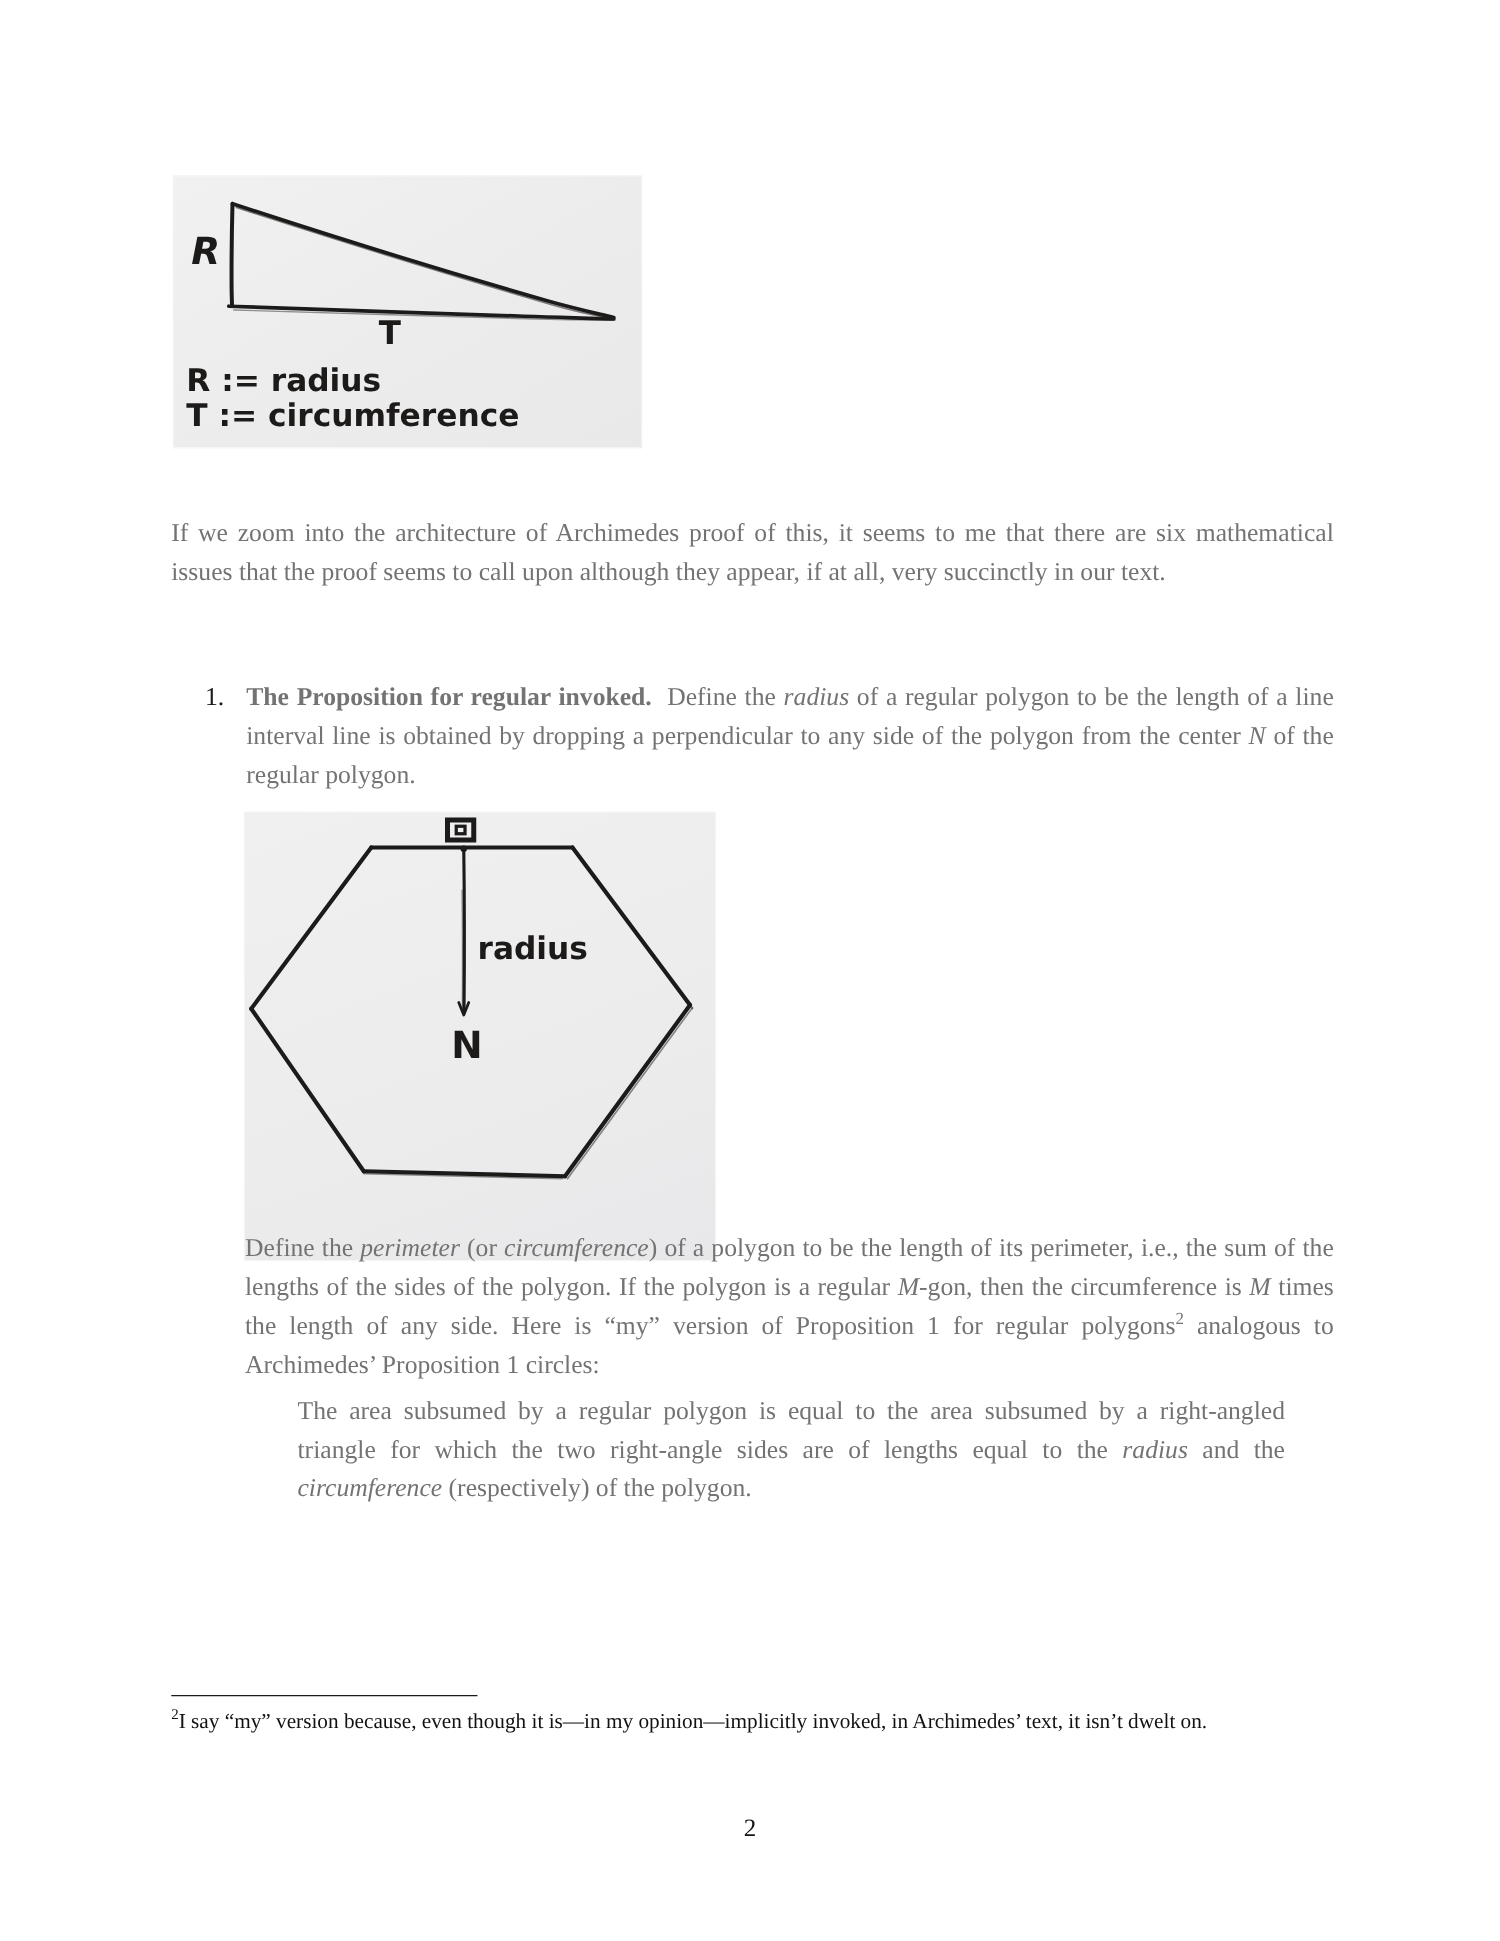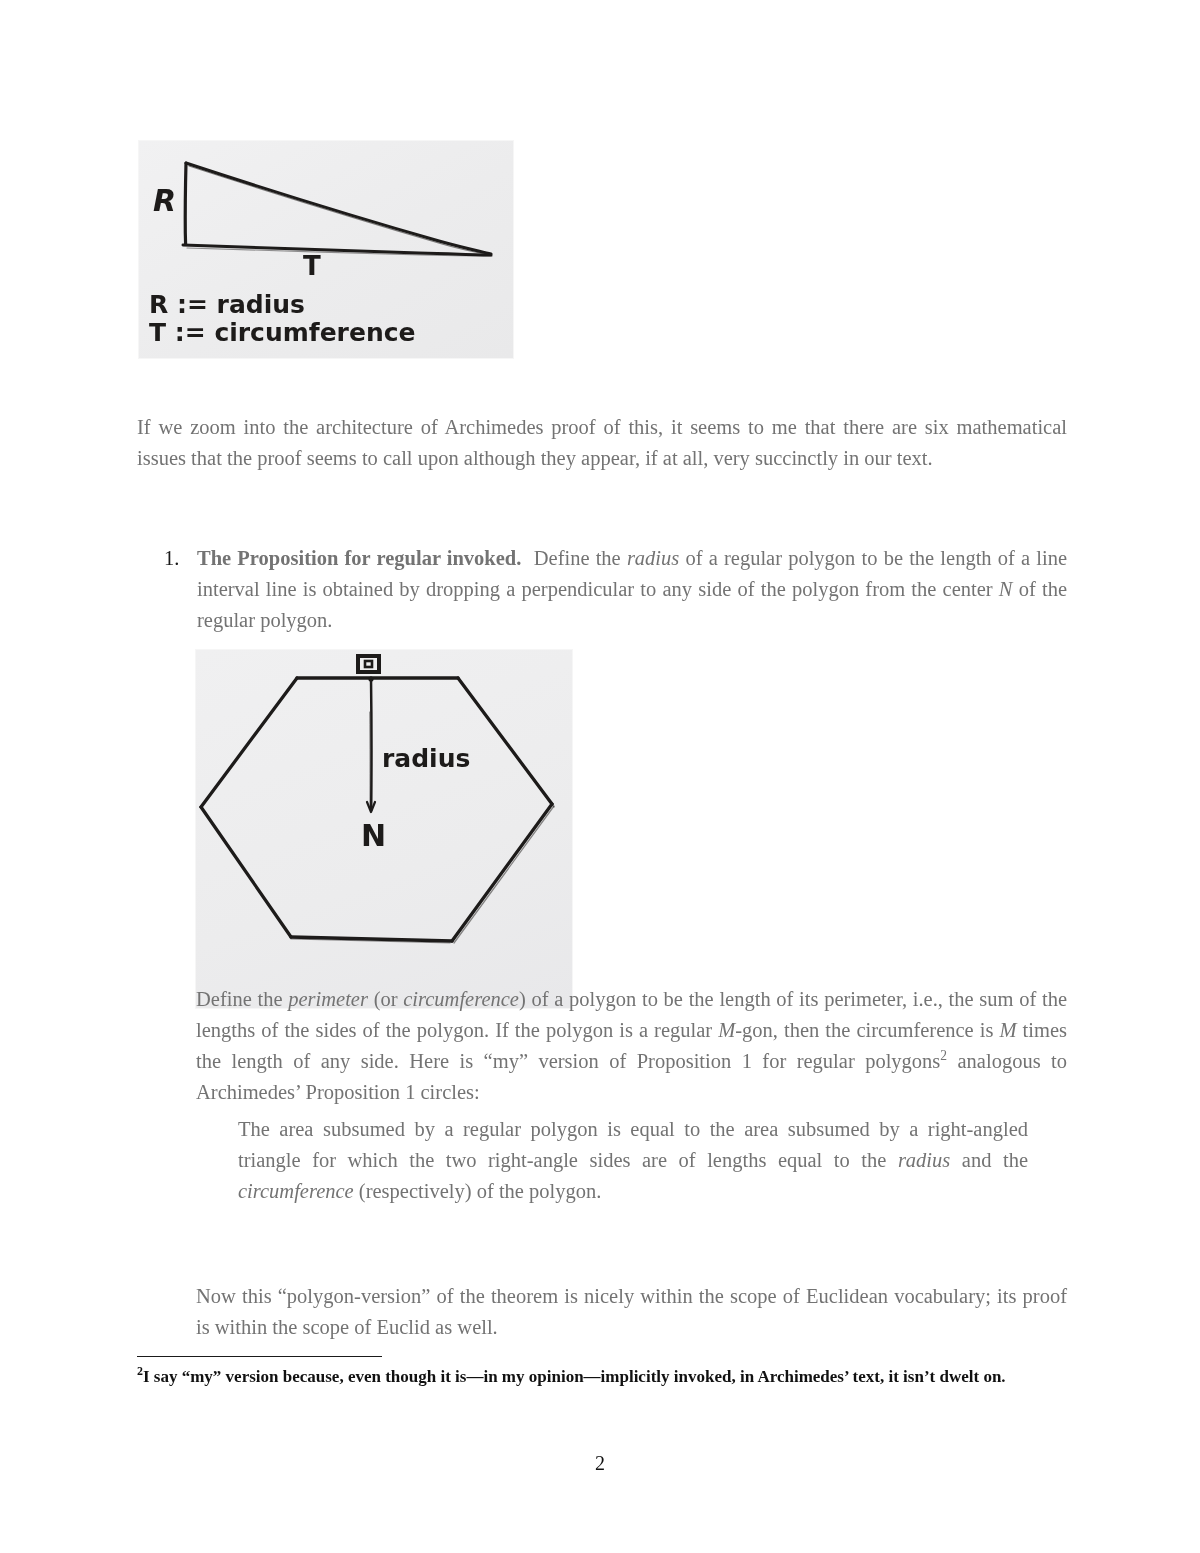--- a/index.html
+++ b/index.html
@@ -123,21 +123,20 @@
     left: 196px;
     width: 871px;
   }
 
   
   #footnote-area {
     position: absolute;
     left: 137px;
     top: 1356px;
     width: 930px;
-    font-weight: bold;
   }
   #footnote-rule {
     width: 245px;
     height: 0;
     border-top: 1.4px solid #1a1a1a;
     margin: 0 0 7px 0;
   }
   .footnote-text {
     margin: 0;
     font-size: 17px;
@@ -233,23 +232,20 @@
   </div>
 
   <div class="col" id="para-perimeter">
     <p class="body-text"><span>Define the</span> <span class="it">perimeter</span> <span>(or</span> <span class="it">circumference</span><span>) of a polygon to be the length of its perimeter, i.e., the sum of the lengths of the sides of the polygon. If the polygon is a regular</span> <span class="mathit">M</span><span>-gon, then the circumference is</span> <span class="mathit">M</span> <span>times the length of any side. Here is “my” version of Proposition 1 for regular polygons</span><sup class="fn">2</sup> <span>analogous to Archimedes’ Proposition 1 circles:</span></p>
   </div>
 
   <div class="col" id="quote-block">
     <p class="body-text"><span>The area subsumed by a regular polygon is equal to the area subsumed by a right-angled triangle for which the two right-angle sides are of lengths equal to the</span> <span class="it">radius</span> <span>and the</span> <span class="it">circumference</span> <span>(respectively) of the polygon.</span></p>
   </div>
 
-  <div class="col" id="para-polygon-version">
-    <p class="body-text">Now this “polygon-version” of the theorem is nicely within the scope of Euclidean vocabulary; its proof is within the scope of Euclid as well.</p>
-  </div>
 
   <div id="footnote-area">
     <div id="footnote-rule"></div>
     <p class="footnote-text"><sup>2</sup><span>I say “my” version because, even though it is—in my opinion—implicitly invoked, in Archimedes’ text, it isn’t dwelt on.</span></p>
   </div>
 
   <div id="page-number">2</div>
 
 </div>
 

